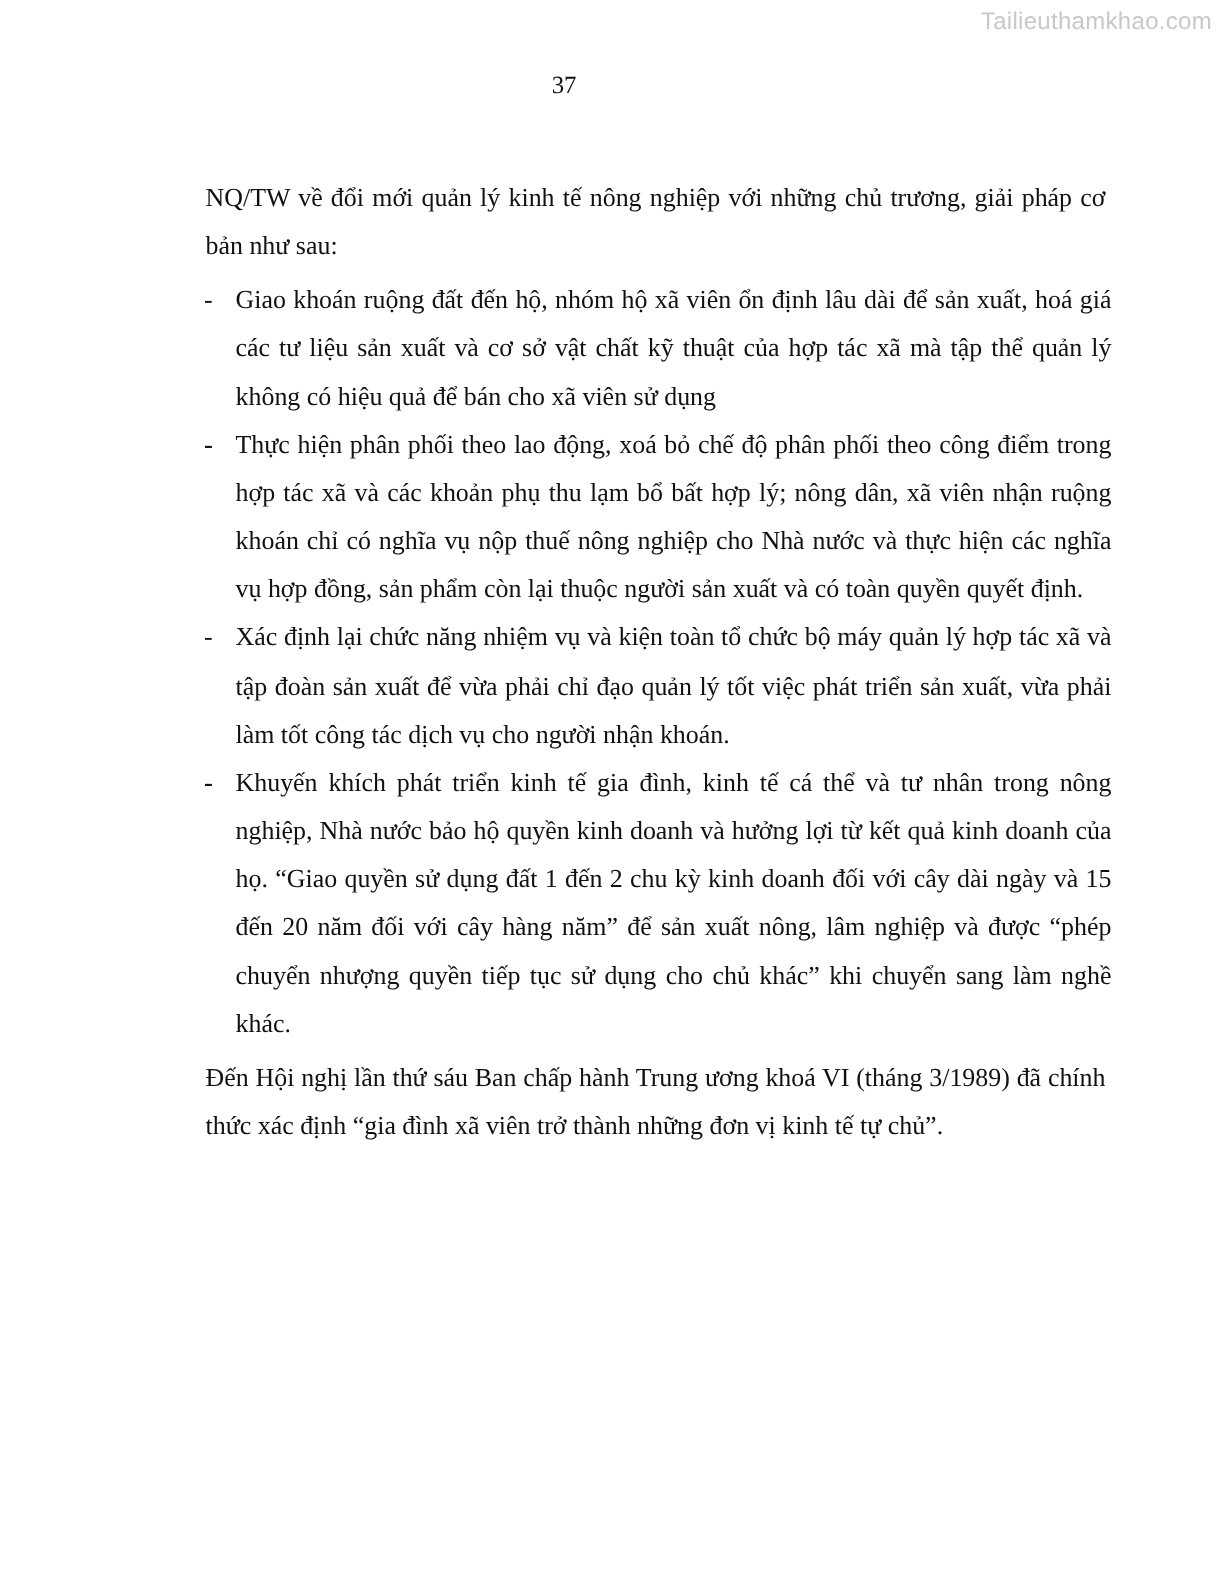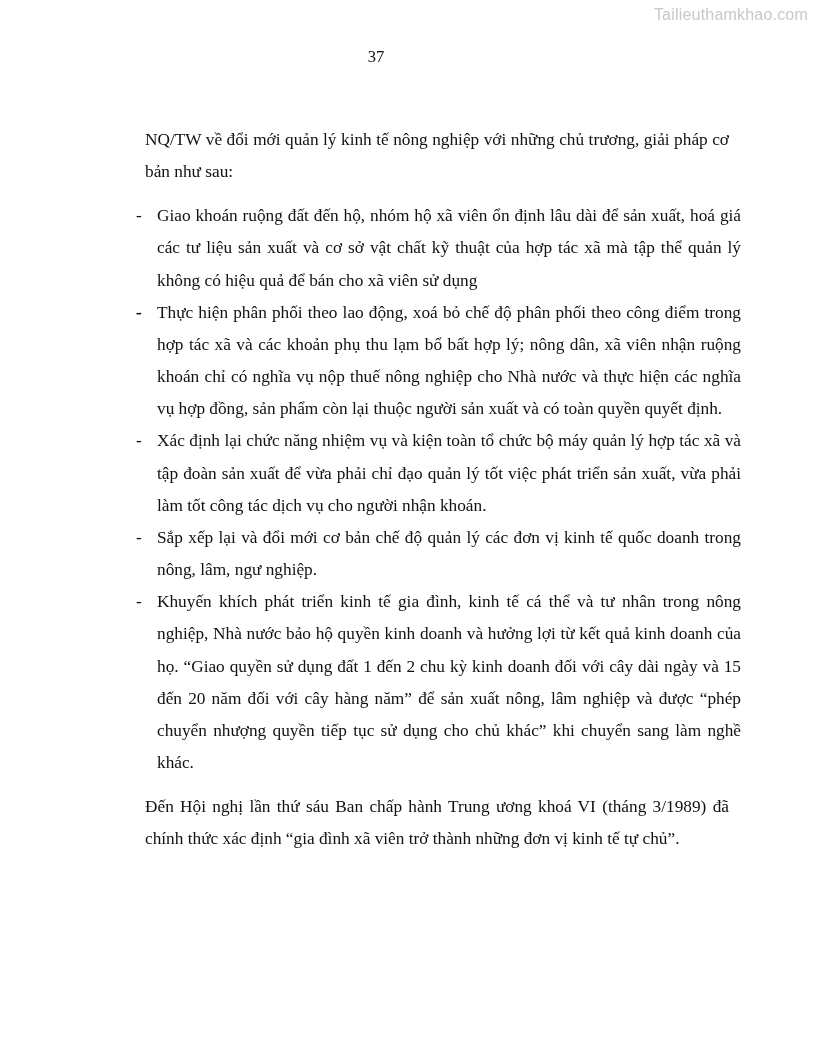--- a/index.html
+++ b/index.html
@@ -4,21 +4,21 @@
 <style>
   html, body { margin: 0; padding: 0; background: #ffffff; }
   body { width: 816px; height: 1056px; position: relative; overflow: hidden;
          font-family: "Liberation Serif", serif; color: #111; }
   .watermark { position: absolute; top: 6px; right: 8px; font-family: "Liberation Sans", sans-serif;
                font-size: 16px; color: #c8c8c8; letter-spacing: 0.2px; }
   .page-number { position: absolute; top: 47px; left: 0; width: 752px; text-align: center;
                  font-size: 16.5px; }
   .content { position: absolute; top: 112px; left: 133px; width: 608px;
              font-size: 17.3px; line-height: 32.15px; text-align: justify; }
-  .para { margin: 12px; }
+  .para { margin: 4px; }
   .bullet { position: relative; padding-left: 24px; margin: 0; }
   .bullet .dash { position: absolute; left: 3px; top: 0; }
 </style>
 </head>
 <body>
 
 <div class="watermark">Tailieuthamkhao.com</div>
 <div class="page-number">37</div>
 
 <div class="content">
@@ -34,21 +34,20 @@
   <div class="bullet">
     <span class="dash">-</span>
     <span>Thực hiện phân phối theo lao động, xoá bỏ chế độ phân phối theo công điểm trong hợp tác xã và các khoản phụ thu lạm bổ bất hợp lý; nông dân, xã viên nhận ruộng khoán chỉ có nghĩa vụ nộp thuế nông nghiệp cho Nhà nước và thực hiện các nghĩa vụ hợp đồng, sản phẩm còn lại thuộc người sản xuất và có toàn quyền quyết định.</span>
   </div>
   <div class="bullet">
     <span class="dash">-</span>
     <span>Xác định lại chức năng nhiệm vụ và kiện toàn tổ chức bộ máy quản lý hợp tác xã và tập đoàn sản xuất để vừa phải chỉ đạo quản lý tốt việc phát triển sản xuất, vừa phải làm tốt công tác dịch vụ cho người nhận khoán.</span>
   </div>
   <div class="bullet">
     <span class="dash">-</span>
-    <span>Sắp xếp lại và đổi mới cơ bản chế độ quản lý các đơn vị kinh tế quốc doanh trong nông, lâm, ngư nghiệp.</span>
   </div>
   <div class="bullet">
     <span class="dash">-</span>
     <span>Khuyến khích phát triển kinh tế gia đình, kinh tế cá thể và tư nhân trong nông nghiệp, Nhà nước bảo hộ quyền kinh doanh và hưởng lợi từ kết quả kinh doanh của họ. “Giao quyền sử dụng đất 1 đến 2 chu kỳ kinh doanh đối với cây dài ngày và 15 đến 20 năm đối với cây hàng năm” để sản xuất nông, lâm nghiệp và được “phép chuyển nhượng quyền tiếp tục sử dụng cho chủ khác” khi chuyển sang làm nghề khác.</span>
   </div>
 
   <p class="para">Đến Hội nghị lần thứ sáu Ban chấp hành Trung ương khoá VI (tháng 3/1989) đã chính thức xác định “gia đình xã viên trở thành những đơn vị kinh tế tự chủ”.</p>
 </div>
 
 </body></html>

